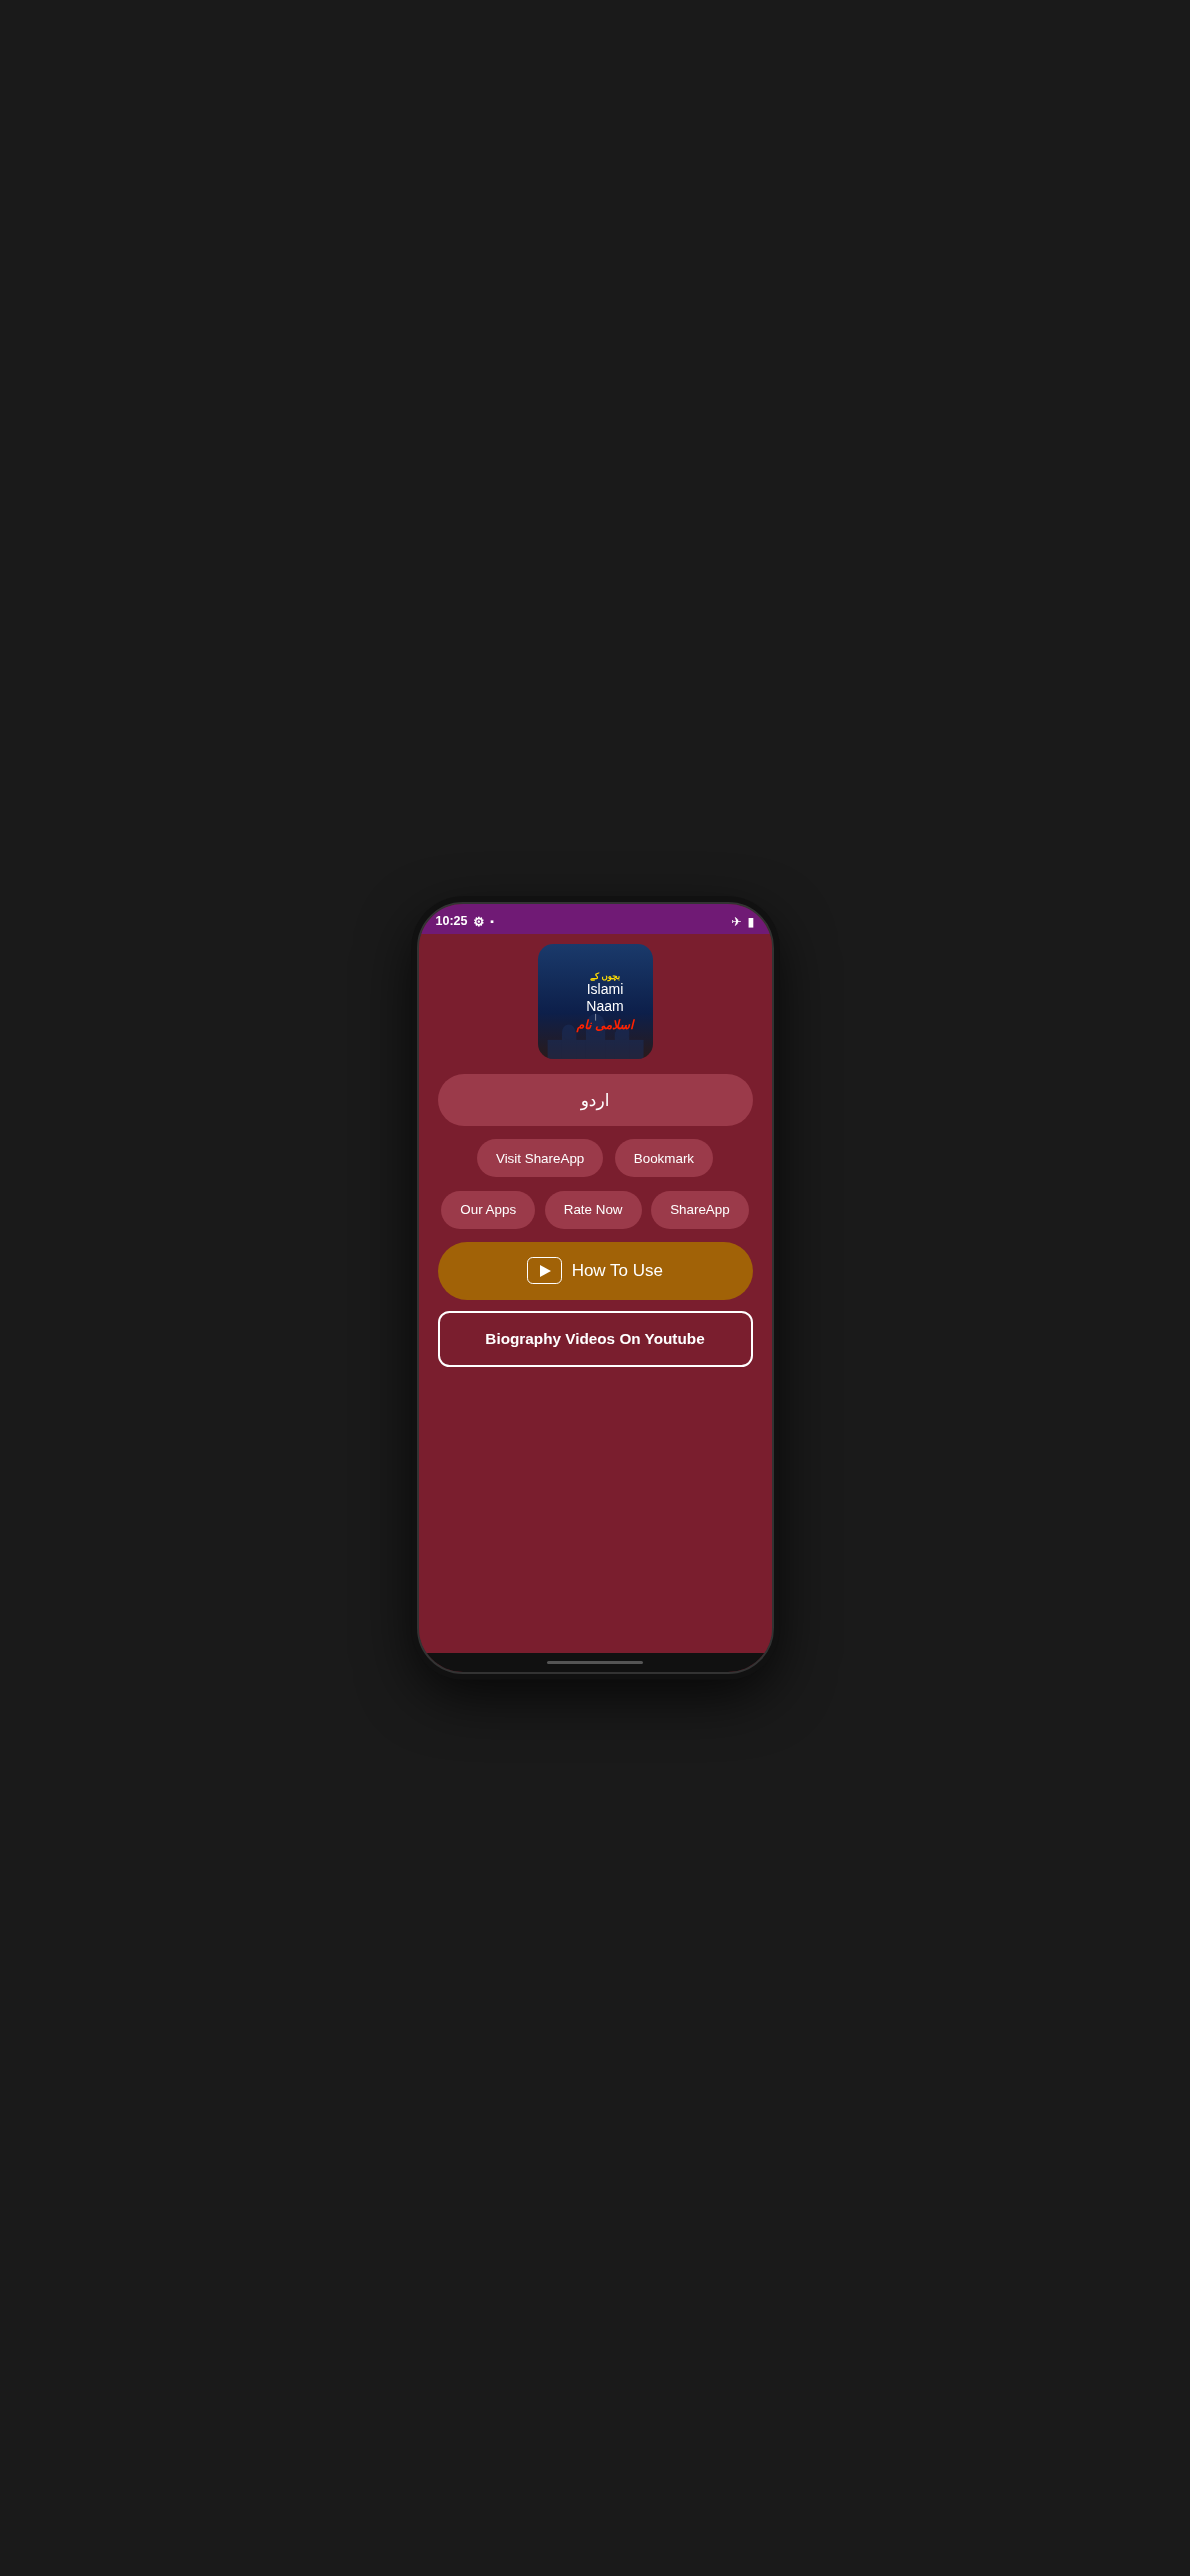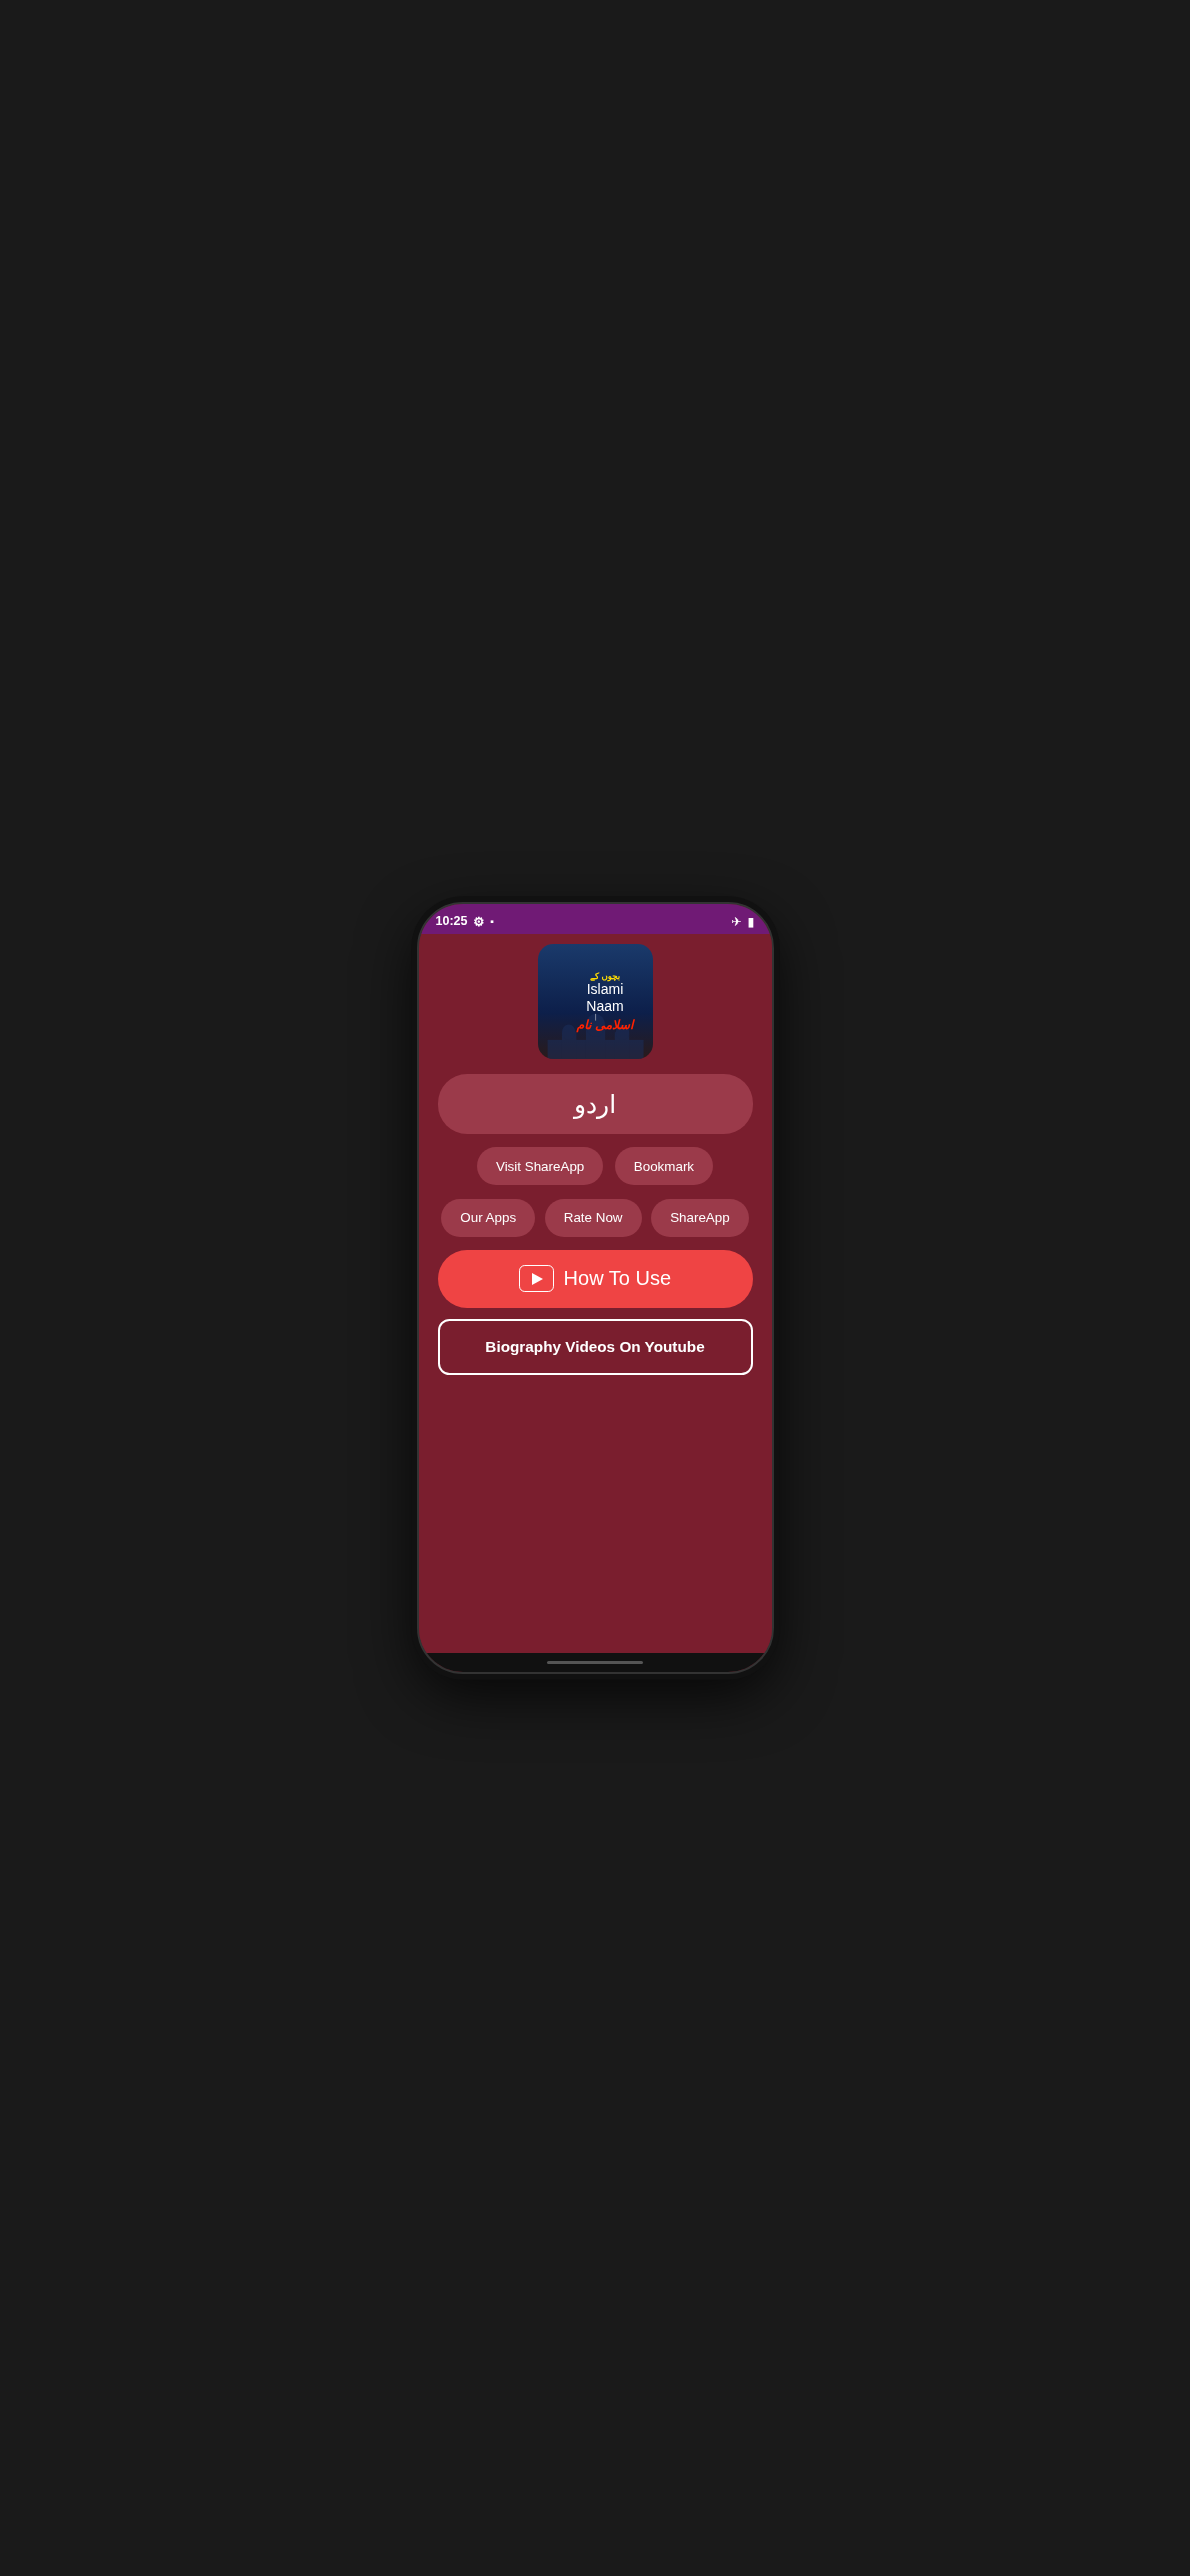--- a/index.html
+++ b/index.html
@@ -113,21 +113,21 @@
       opacity: 0.5;
     }
 
     .urdu-button {
       width: 100%;
       background: #9b3a4a;
       border: none;
       border-radius: 29px;
       padding: 15.3px 19px;
       color: white;
-      font-size: 25px;
+      font-size: 17px;
       text-align: center;
       cursor: pointer;
       margin-bottom: 13.4px;
       font-family: 'Arial', sans-serif;
     }
 
     .button-row {
       display: flex;
       gap: 11.5px;
       margin-bottom: 13.4px;
@@ -148,26 +148,26 @@
 
     .button-row-3 {
       display: flex;
       gap: 9.6px;
       margin-bottom: 13.4px;
       justify-content: center;
     }
 
     .how-to-use-button {
       width: 100%;
-      background: #ef4444;
+      background: #a16207;
       border: none;
       border-radius: 29px;
       padding: 15.3px 19px;
       color: white;
-      font-size: 20px;
+      font-size: 17px;
       font-weight: 500;
       cursor: pointer;
       margin-bottom: 11.5px;
       display: flex;
       align-items: center;
       justify-content: center;
       gap: 9.6px;
     }
 
     .play-icon-box {

